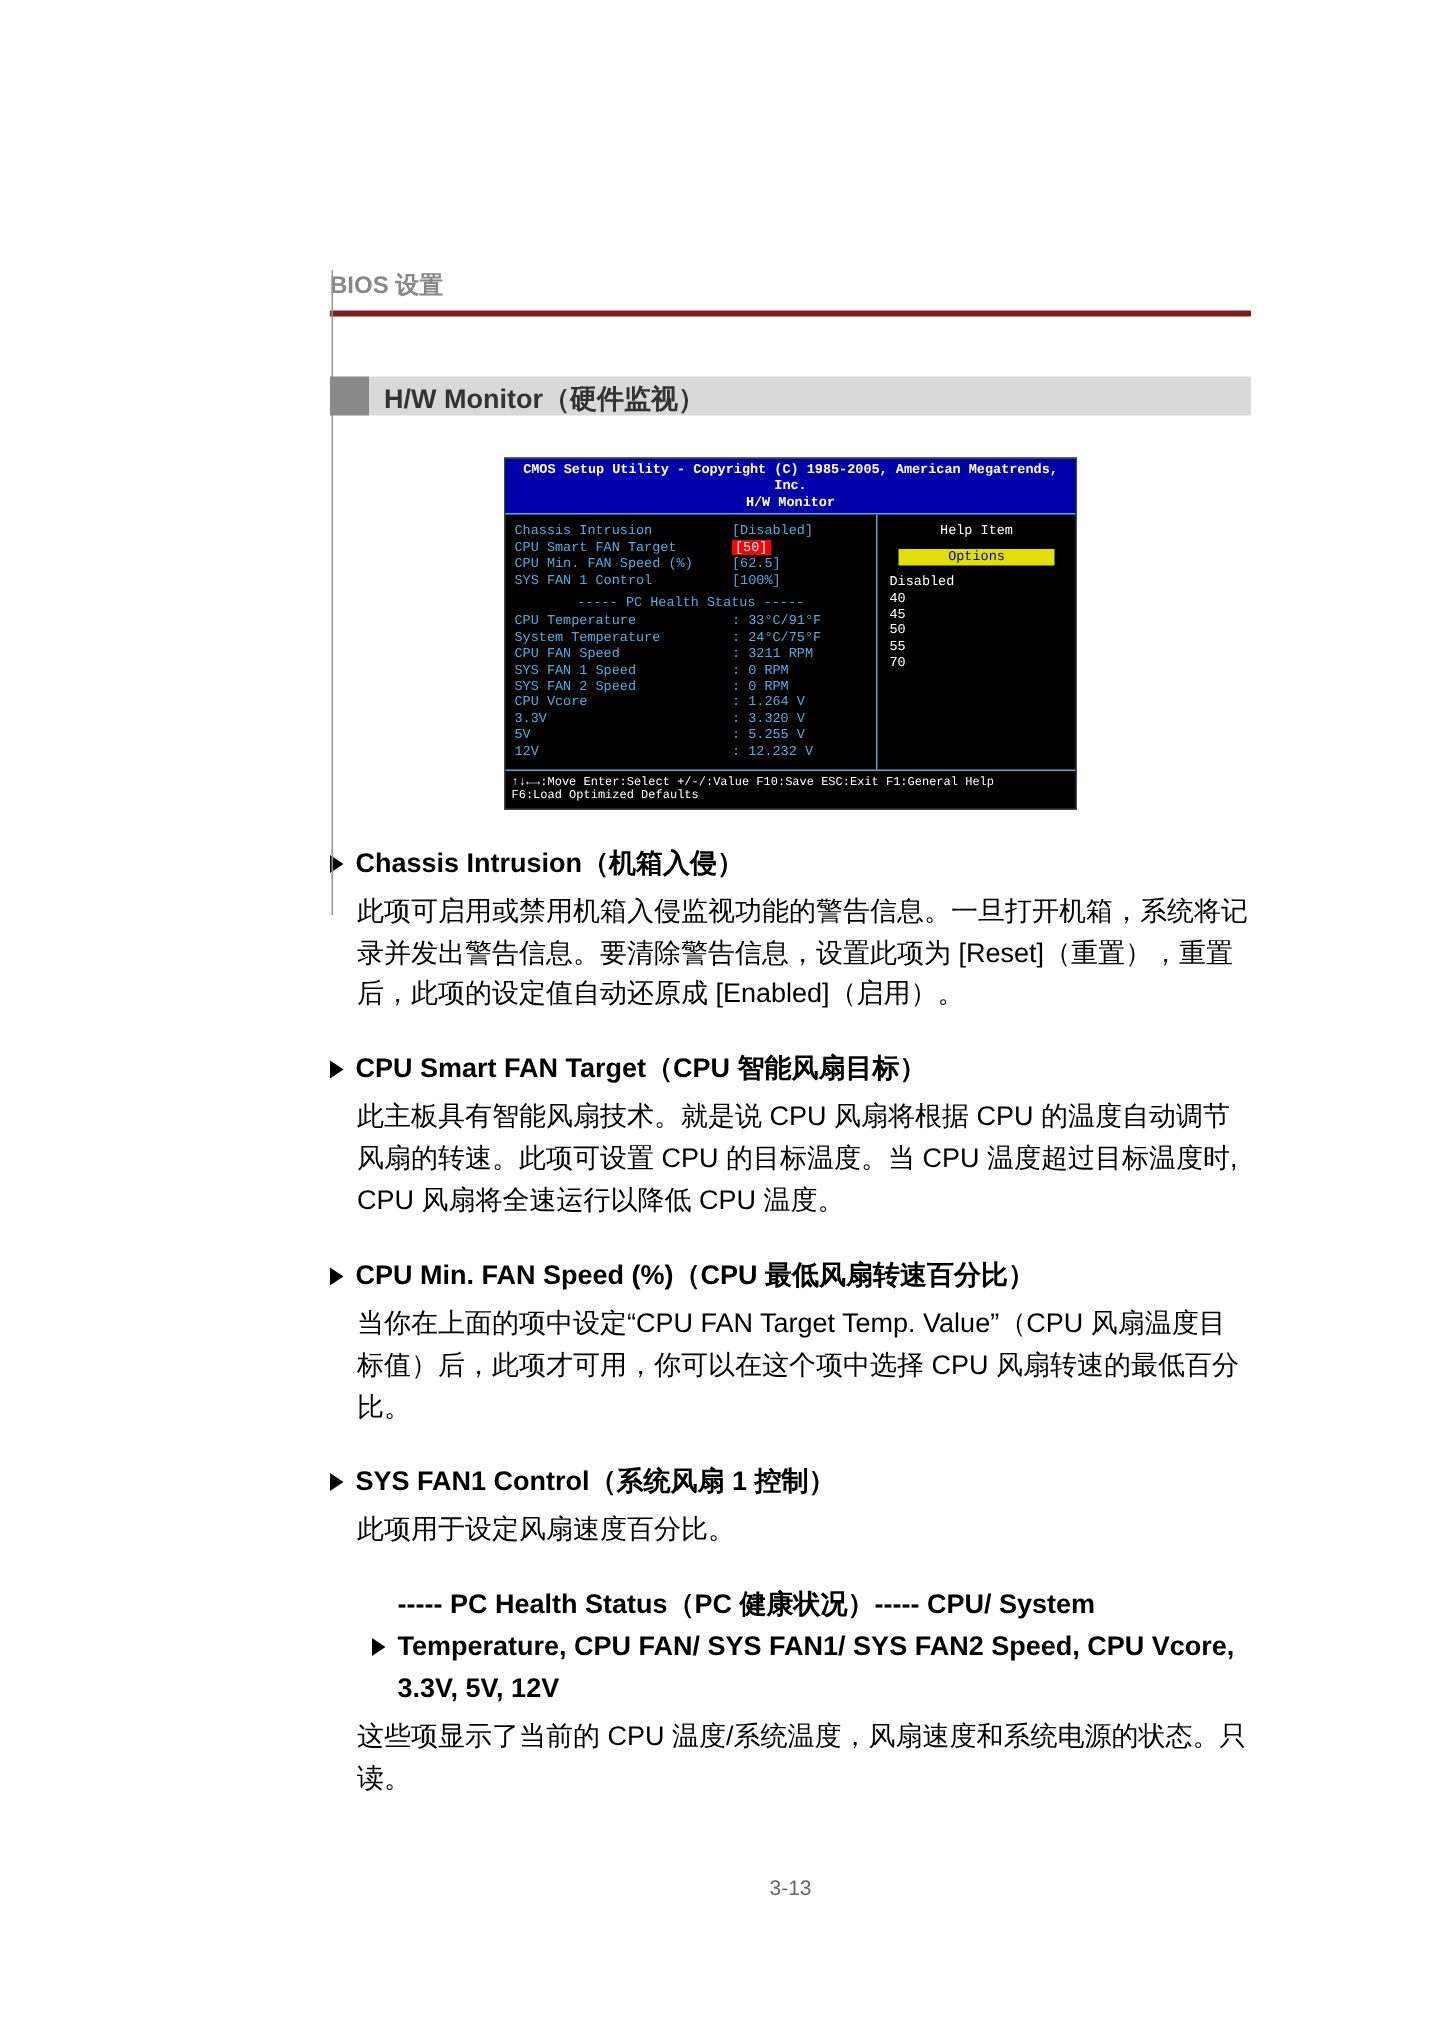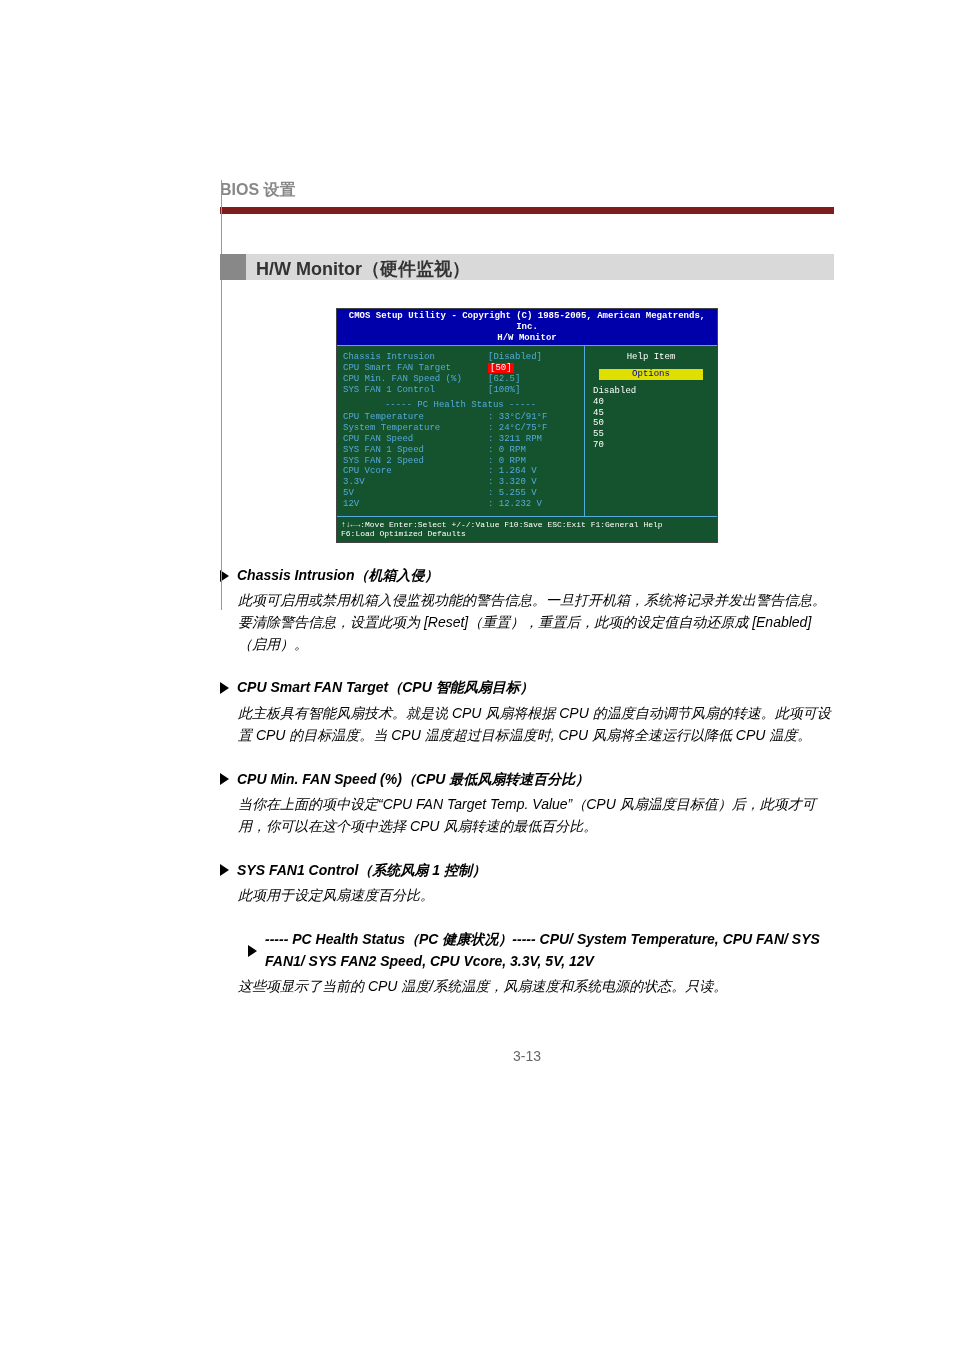--- a/index.html
+++ b/index.html
@@ -20,21 +20,21 @@
     top: 180px;
     bottom: auto;
     width: 1px;
     height: 430px;
     background: #999;
   }
   .chapter-row {
     display: flex;
     align-items: baseline;
     justify-content: space-between;
-    border-bottom: 7px solid #7f1d1d;
+    border-bottom: 4px solid #7f1d1d;
     padding-bottom: 6px;
     margin-bottom: 40px;
   }
   .chapter-label {
     font-size: 16px;
     font-weight: bold;
     color: #888;
   }
   .section-title-row {
     position: relative;
@@ -64,21 +64,21 @@
     top: 3px;
     font-size: 18px;
     font-weight: bold;
     color: #333;
   }
 
   
   .bios-box {
     width: 380px;
     margin: 0 auto 20px auto;
-    background: #14532d;
+    background: #000000;
     color: #fff;
     font-family: "Courier New", monospace;
     font-size: 9px;
     line-height: 1.2;
     border: 1px solid #444;
   }
   .bios-header {
     background: #0000aa;
     color: #fff;
     text-align: center;
@@ -122,21 +122,21 @@
   .bios-opt { color: #fff; margin-left: 2px; }
   .bios-footer {
     border-top: 1px solid #5ad;
     text-align: left;
     padding: 3px 4px;
     color: #fff;
     font-size: 8px;
   }
 
   
-  .doc-text { font-size: 14px; line-height: 1.55; font-style: italic; }
+  .doc-text { font-size: 18px; line-height: 1.55; }
   .item-head {
     display: flex;
     align-items: center;
     margin-top: 22px;
     margin-bottom: 4px;
     font-weight: bold;
   }
   .item-head.sub { margin-left: 28px; }
   .tri {
     width: 0; height: 0;

